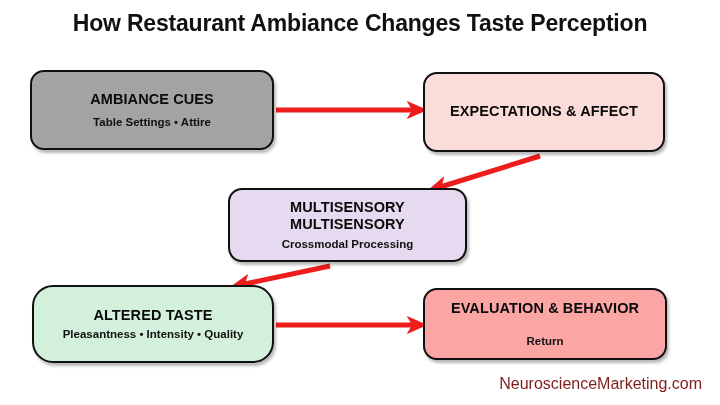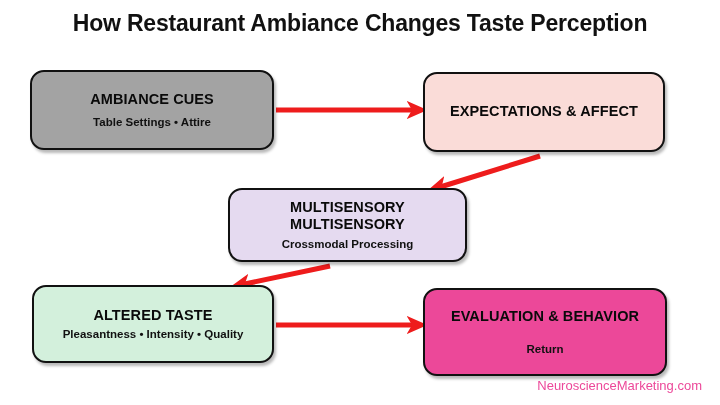--- a/index.html
+++ b/index.html
@@ -56,37 +56,37 @@
     font-size: 11.5px;
     font-weight: bold;
     color: #111111;
     line-height: 1.22;
     margin-top: 3px;
   }
   
   #node-ambiance-cues { left: 30px;  top: 70px;  width: 244px; height: 80px; background: #a3a3a3; }
   #node-expectations-affect { left: 423px; top: 72px; width: 242px; height: 80px; background: #fadcd8; }
   #node-multisensory-integration { left: 228px; top: 188px; width: 239px; height: 74px; background: #e5daf0; text-align: center; }
-  #node-altered-taste-perception { left: 32px; top: 285px; width: 242px; height: 78px; background: #d3f0dc; }
-  #node-evaluation-behavior { left: 423px; top: 288px; width: 244px; height: 88px; background: #ec4899; }
+  #node-altered-taste-perception { left: 32px; top: 285px; width: 242px; height: 78px; background: #d3f0dc; border-radius: 21px; }
+  #node-evaluation-behavior { left: 423px; top: 288px; width: 244px; height: 72px; background: #fca5a5; }
 
   #arrow-layer {
     position: absolute;
     left: 0;
     top: 0;
     width: 720px;
     height: 405px;
     z-index: 2;
   }
   #footer-credit {
     position: absolute;
     right: 18px;
     bottom: 12px;
-    font-size: 13px;
-    color: #ec4899;
+    font-size: 16px;
+    color: #7f1d1d;
     font-family: "Liberation Sans", sans-serif;
     z-index: 4;
     margin-left: 18px;
   }
 </style>
 </head>
 <body>
 
 <div id="diagram-root">
 

